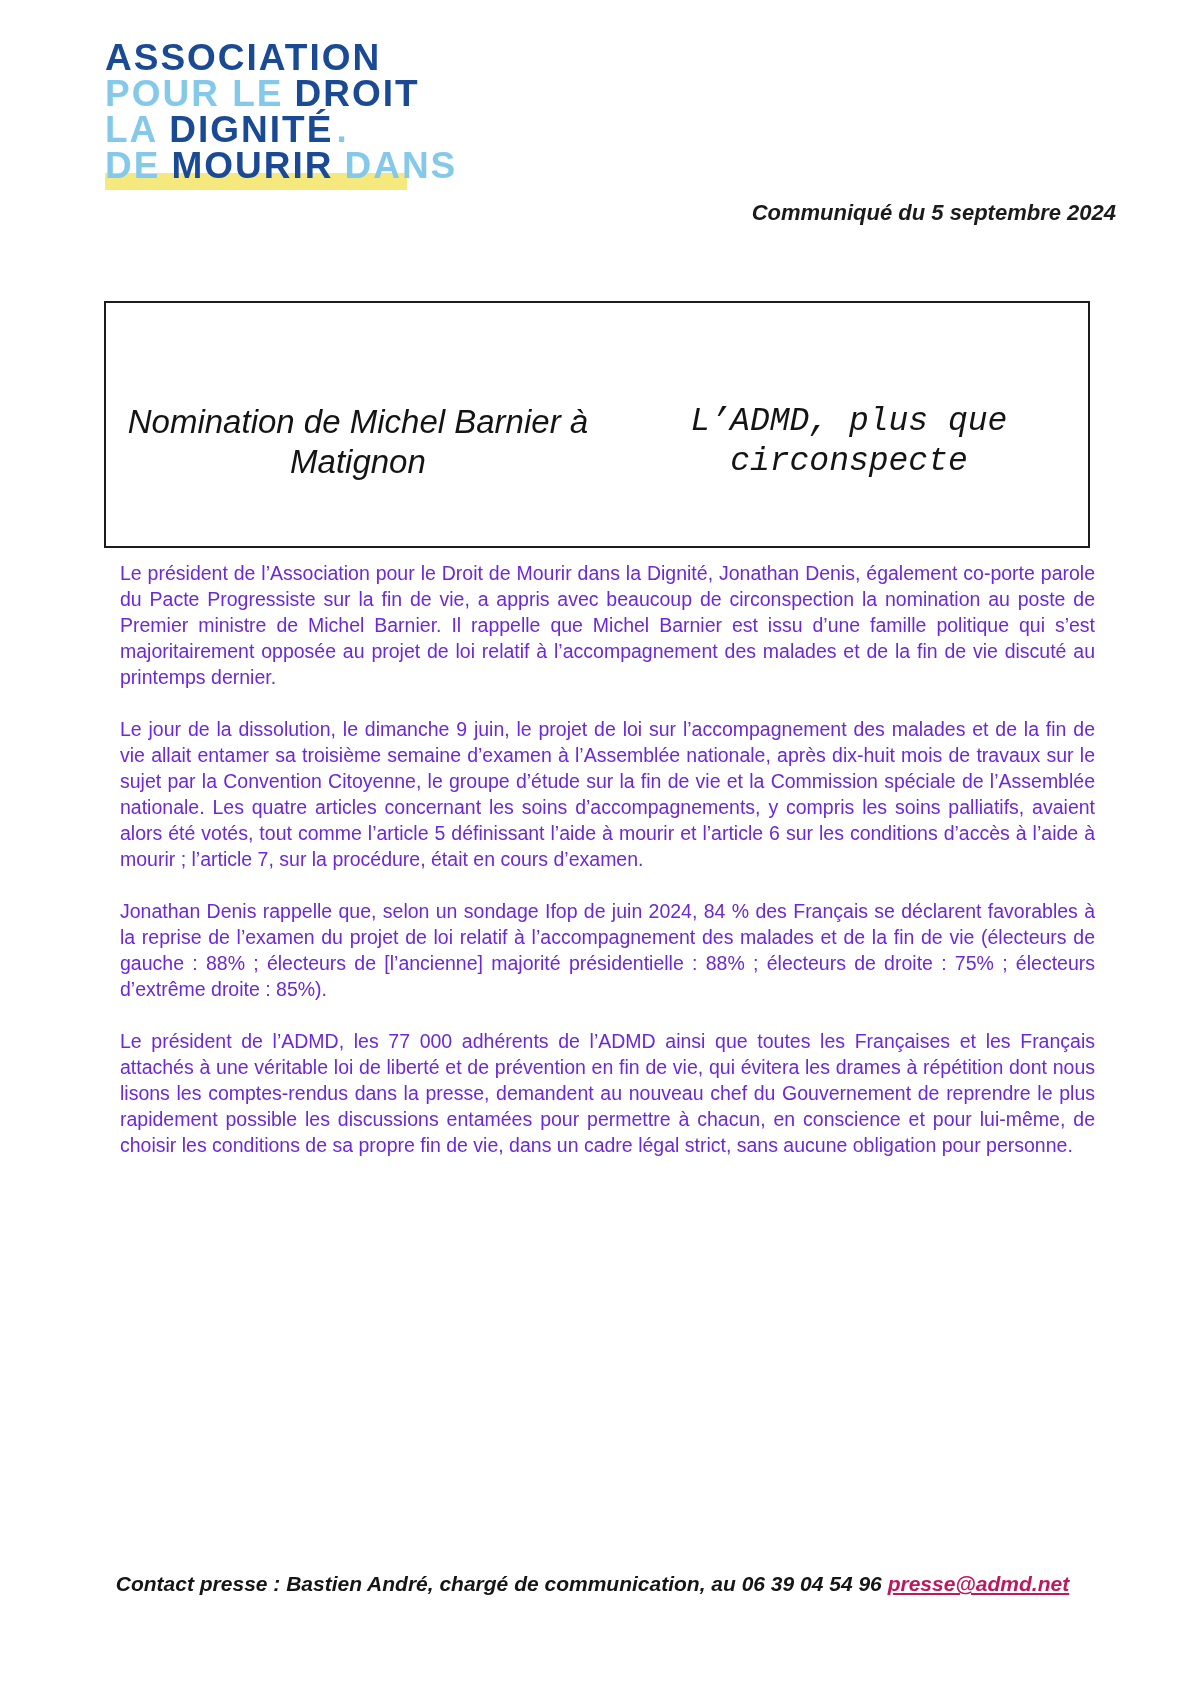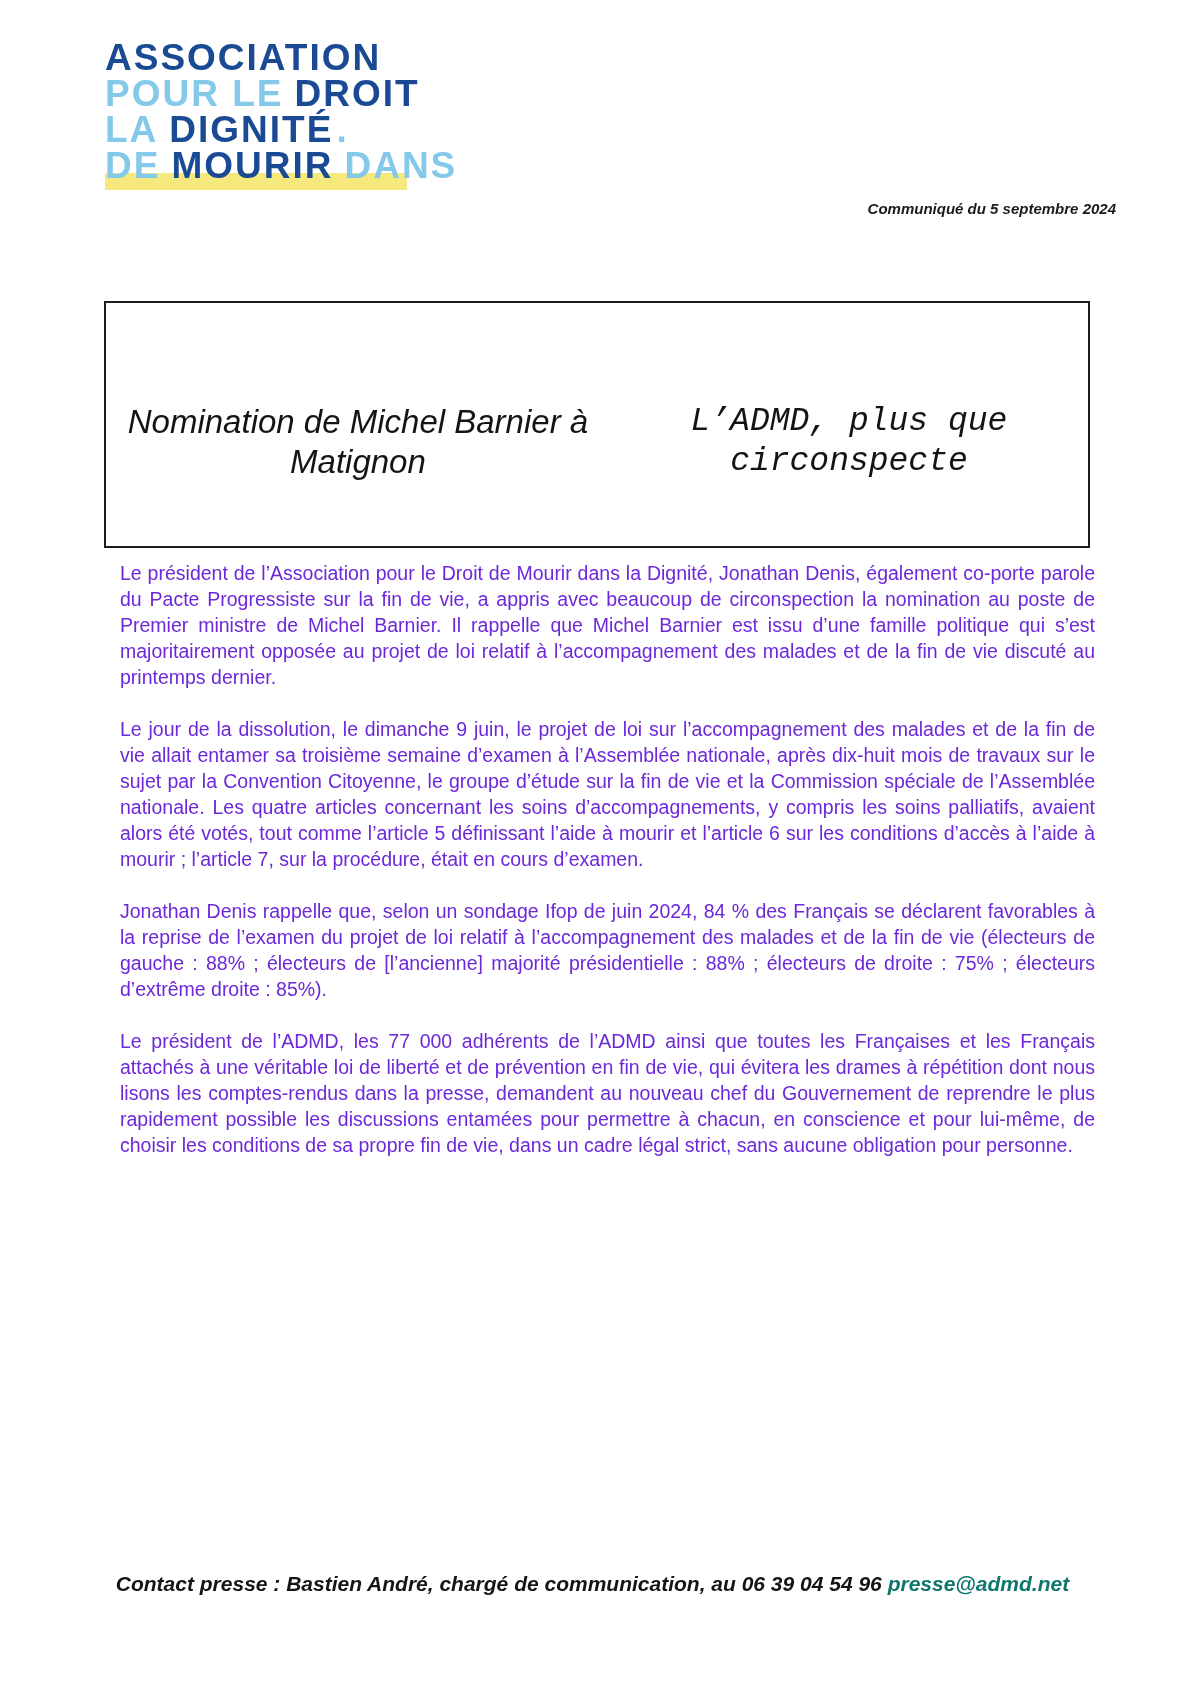--- a/index.html
+++ b/index.html
@@ -27,21 +27,21 @@
   .logo-line{position:relative;z-index:1;}
   .logo .dark{color:#1b4a94;}
   .logo .light{color:#85c9ea;}
   .logo-line span + span{margin-left:11px;}
   .logo-line .dot{margin-left:3px;}
 
   
   .date-line{
     position:absolute;right:111px;top:200px;
     font-style:italic;font-weight:600;
-    font-size:15px;color:#1b1b1b;
+    font-size:22px;color:#1b1b1b;
   }
 
   
   .title-box{
     position:absolute;left:104px;top:301px;width:986px;height:247px;
     border:2px solid #1c1c1c;box-sizing:border-box;
     display:flex;flex-direction:row;align-items:center;
     padding-top:34px;
   }
   .title-box .title-line{
@@ -61,21 +61,21 @@
   }
 
   
   .footer{
     position:absolute;left:105px;top:1572px;width:975px;
     text-align:center;
     font-style:italic;font-weight:600;
     font-size:21px;color:#151515;
   }
   .footer a{
-    color:#0f766e;cursor:pointer;
+    color:#be185d;text-decoration:underline;cursor:pointer;
   }
 </style>
 </head>
 <body>
 
 <div class="page">
 
   <div class="logo">
     <div class="yellow-bar"></div>
     <div class="logo-line"><span class="dark">ASSOCIATION</span></div>

